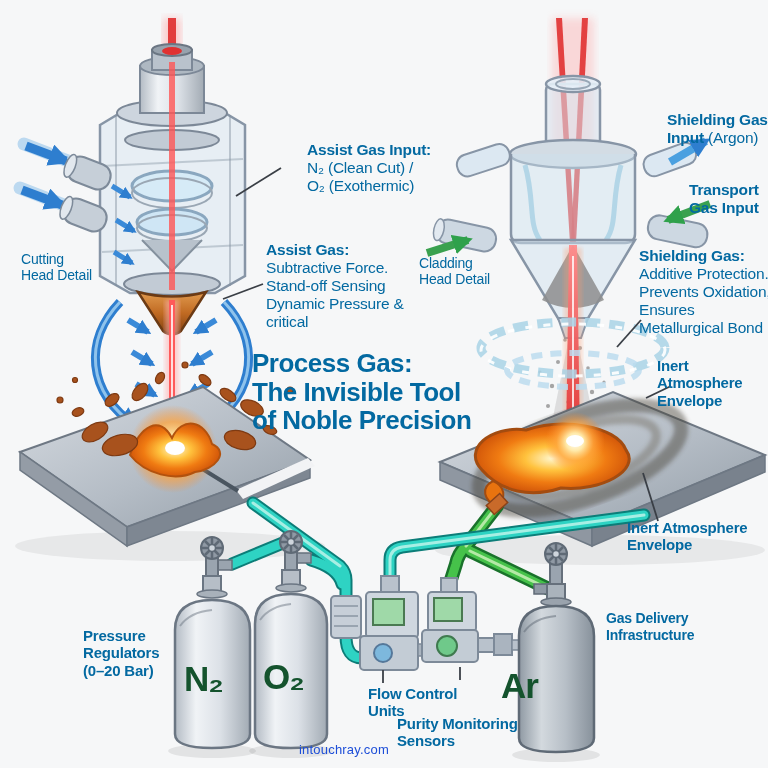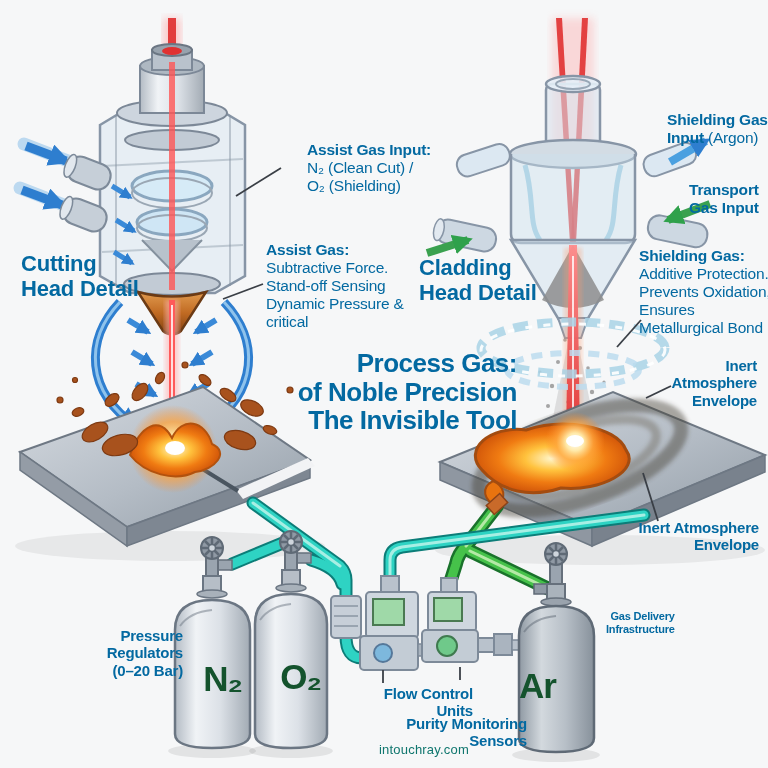--- a/index.html
+++ b/index.html
@@ -8,28 +8,28 @@
     background:#f6f7f8;
     font-family:"Liberation Sans",sans-serif;
   }
   #art{position:absolute;left:0;top:0;z-index:1;}
   .label{
     position:absolute;z-index:2;color:#0369a1;
     font-family:"Liberation Sans",sans-serif;
     line-height:1.16;letter-spacing:-0.2px;white-space:nowrap;
   }
   .b{font-weight:bold;}
-  .c{text-align:right;}
+  .c{text-align:left;}
   .s15{font-size:15px;font-weight:bold;}
   .s16{font-size:15.5px;}
-  .cap{font-size:22px;font-weight:bold;line-height:1.12;}
+  .cap{font-size:14px;font-weight:normal;line-height:1.12;}
   .title{font-size:26px;font-weight:bold;line-height:1.1;letter-spacing:-0.5px;}
   .cyl{font-size:35px;font-weight:bold;color:#14532d;letter-spacing:-1px;}
-  .wm{font-size:13px;color:#0f766e;letter-spacing:0.2px;}
-  .gd{font-size:11px;font-weight:bold;line-height:1.2;text-align:right;}
+  .wm{font-size:13px;color:#1d4ed8;letter-spacing:0.2px;}
+  .gd{font-size:14px;font-weight:bold;line-height:1.2;}
 </style>
 </head>
 <body>
 
 <svg id="art" width="768" height="768" viewBox="0 0 768 768">
   <defs>
     <linearGradient id="gCyl" x1="0" y1="0" x2="1" y2="0">
       <stop offset="0" stop-color="#b3bbc4"></stop>
         <stop offset="0.28" stop-color="#f0f3f6"></stop>
       <stop offset="0.6" stop-color="#dce1e7"></stop>
@@ -373,21 +373,21 @@
     <line x1="671" y1="386" x2="646" y2="398"></line>
     <line x1="658" y1="521" x2="643" y2="473"></line>
     <line x1="383" y1="670" x2="383" y2="683"></line>
     <line x1="460" y1="667" x2="460" y2="680"></line>
   </g>
 </svg>
 
 <div class="label s16" style="left:279px;top:141px;margin-left:28px;">
   <div class="b">Assist Gas Input:</div>
   <div>N₂ (Clean Cut) /</div>
-  <div>O₂ (Shielding)</div>
+  <div>O₂ (Exothermic)</div>
 </div>
 
 <div class="label s16" style="left:266px;top:241px;">
   <div class="b">Assist Gas:</div>
   <div>Subtractive Force.</div>
   <div>Stand-off Sensing</div>
   <div>Dynamic Pressure &amp;</div>
   <div>critical</div>
 </div>
 
@@ -420,22 +420,22 @@
 </div>
 
 <div class="label s15 c" style="left:657px;top:357px;width:100px;">
   <div>Inert</div>
   <div>Atmosphere</div>
   <div>Envelope</div>
 </div>
 
 <div class="label title c" style="left:252px;top:349px;width:265px;">
   <div>Process Gas:</div>
+  <div>The Invisible Tool</div>
   <div>of Noble Precision</div>
-  <div>The Invisible Tool</div>
 </div>
 
 <div class="label s15 c" style="left:627px;top:519px;width:132px;">
   <div>Inert Atmosphere</div>
   <div>Envelope</div>
 </div>
 
 <div class="label s15 c" style="left:83px;top:627px;width:100px;">
   <div>Pressure</div>
   <div>Regulators</div>

